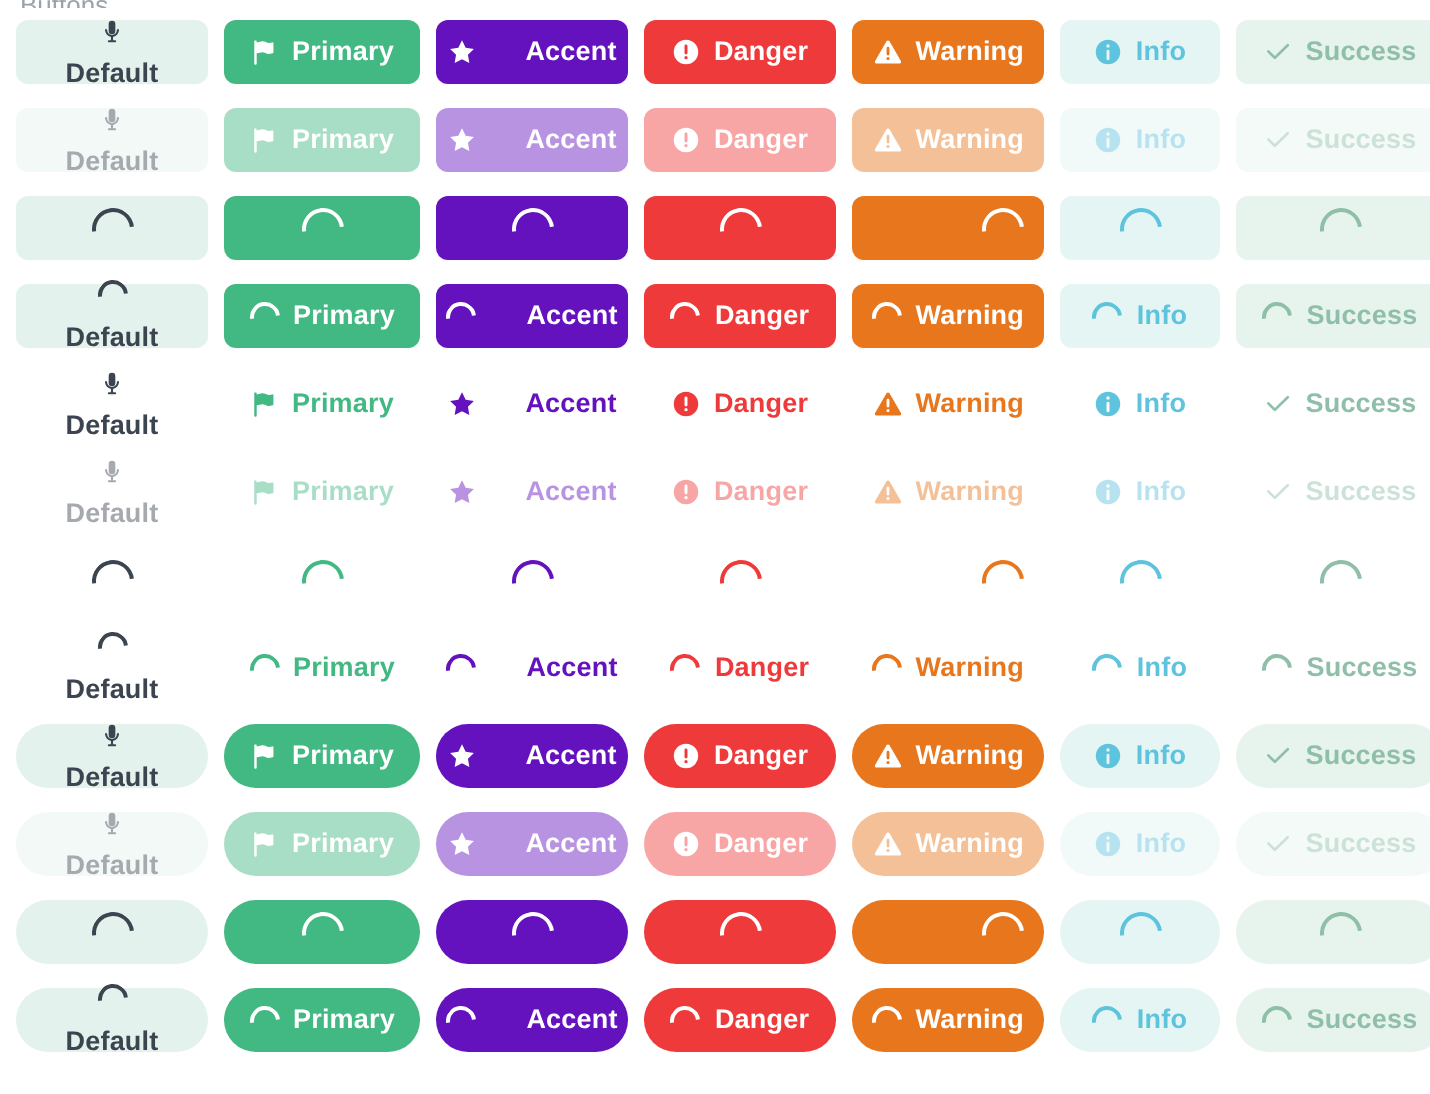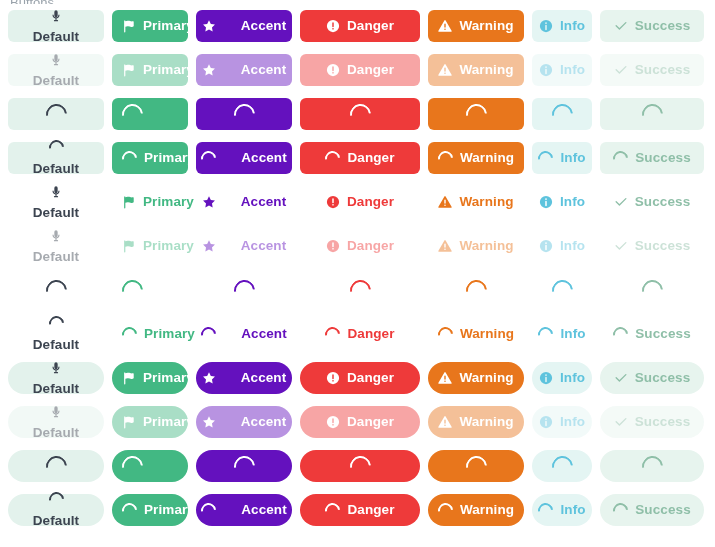--- a/index.html
+++ b/index.html
@@ -64,25 +64,25 @@
     font-size: 13.5px;
     font-weight: 600;
     letter-spacing: .1px;
     line-height: 1;
     cursor: pointer;
     padding: 0 10px;
     white-space: nowrap;
     font-family: "Liberation Sans", sans-serif;
   }
   .btn.w-default  { width: 96px; flex-direction: column; }
-  .btn.w-primary  { width: 76px; justify-content: space-between; }
+  .btn.w-primary  { width: 98px; }
   .btn.w-accent   { width: 96px; gap: 25px; }
-  .btn.w-danger   { width: 120px; }
-  .btn.w-warning  { width: 96px; }
-  .btn.w-info     { width: 60px; }
+  .btn.w-danger   { width: 96px; }
+  .btn.w-warning  { width: 96px; justify-content: flex-end; }
+  .btn.w-info     { width: 80px; }
   .btn.w-success  { width: 104px; }
 
   .btn.pillshape { border-radius: 999px; }
 
   
   .v-default  { background: #e3f2ec; color: #3c4450; }
   .v-primary  { background: #42b883; color: #ffffff; }
   .v-accent   { background: #6411be; color: #ffffff; }
   .v-danger   { background: #ee3a3a; color: #ffffff; }
   .v-warning  { background: #e8761c; color: #ffffff; }

